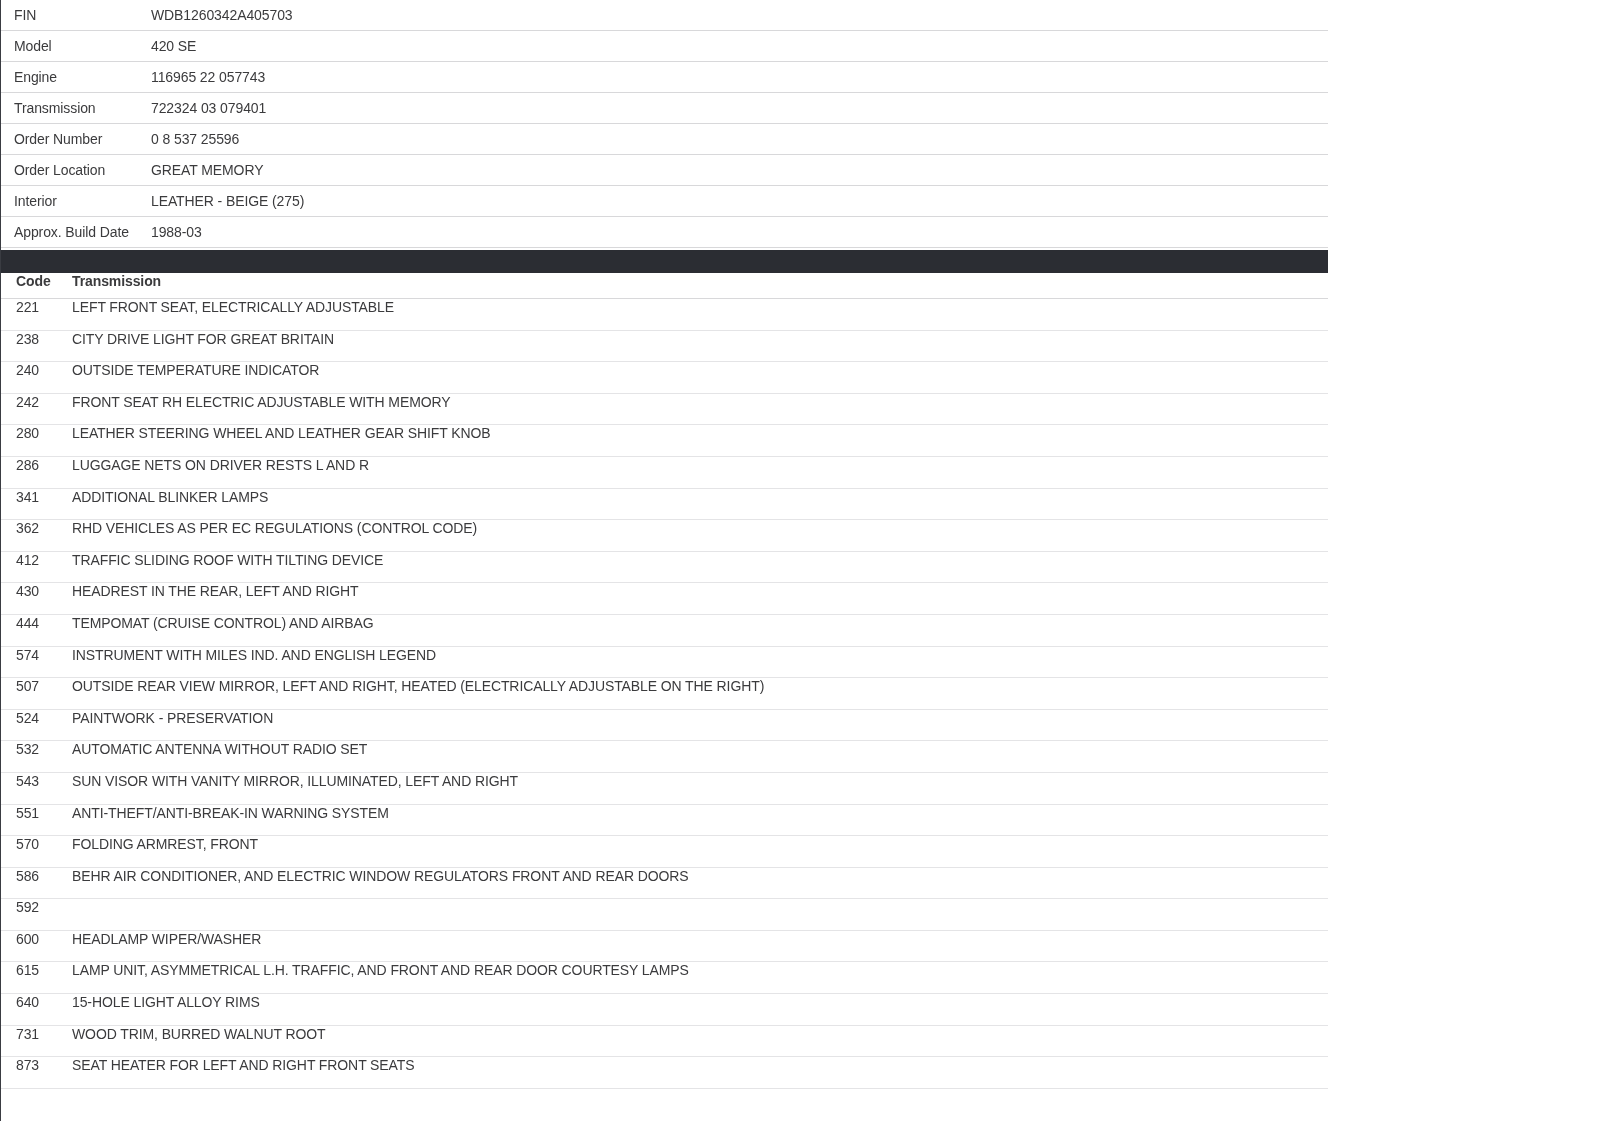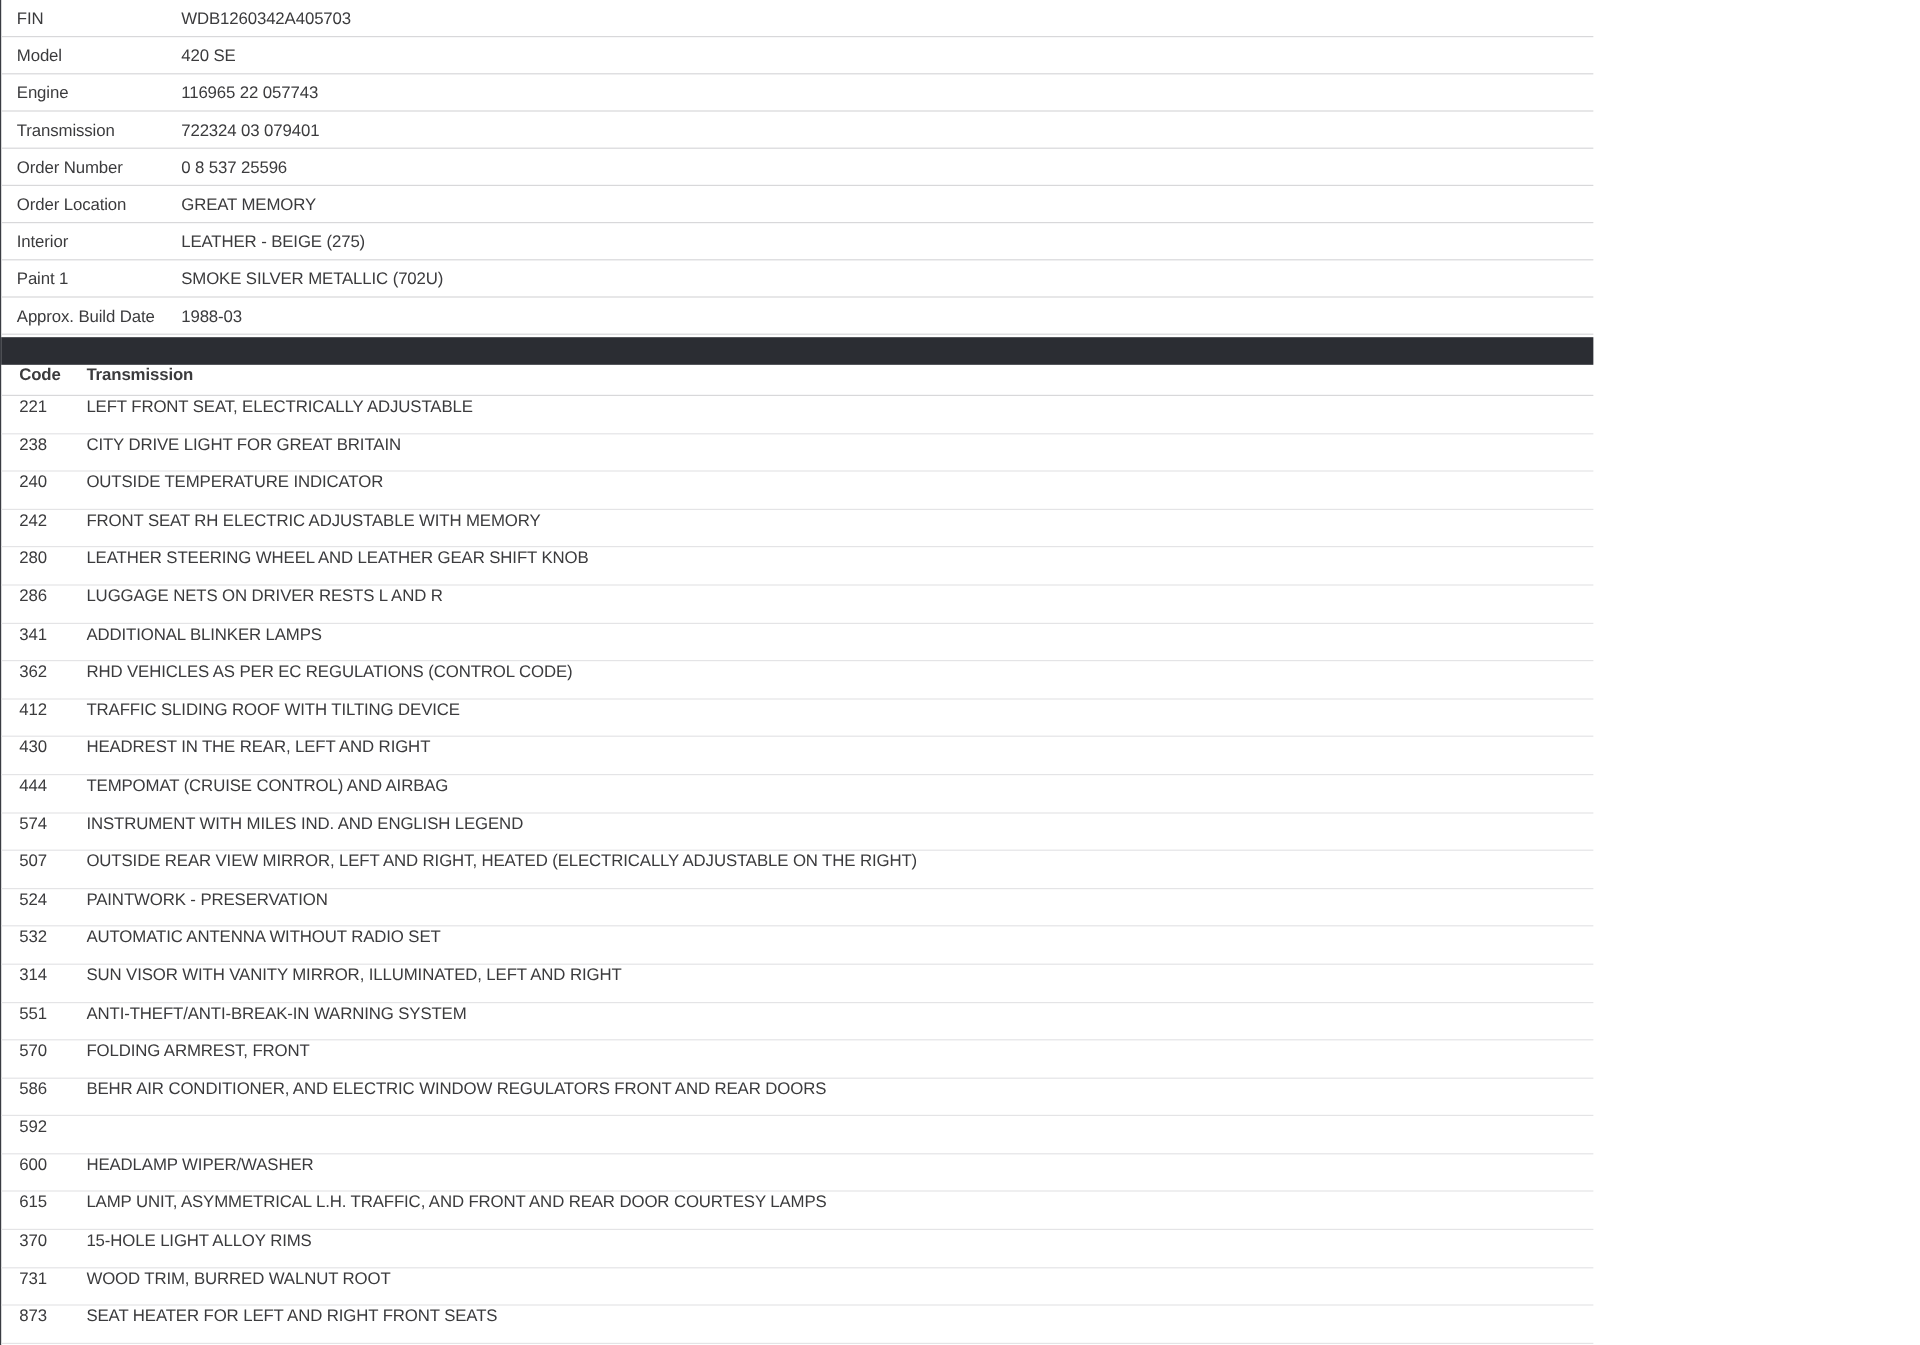--- a/index.html
+++ b/index.html
@@ -106,24 +106,20 @@
   <div class="v-row">
     <div class="label">Order Location</div>
     <div class="value">GREAT MEMORY</div>
   </div>
 
   <div class="v-row">
     <div class="label">Interior</div>
     <div class="value">LEATHER - BEIGE (275)</div>
   </div>
 
-  <div class="v-row">
-    <div class="label">Paint 1</div>
-    <div class="value">SMOKE SILVER METALLIC (702U)</div>
-  </div>
 
   <div class="v-row">
     <div class="label">Approx. Build Date</div>
     <div class="value">1988-03</div>
   </div>
 </section>
 
   <div class="divider-bar"></div>
 
   <section class="options-table">
@@ -201,21 +197,21 @@
     <div class="code">524</div>
     <div class="desc">PAINTWORK - PRESERVATION</div>
   </div>
 
   <div class="code-row">
     <div class="code">532</div>
     <div class="desc">AUTOMATIC ANTENNA WITHOUT RADIO SET</div>
   </div>
 
   <div class="code-row">
-    <div class="code">314</div>
+    <div class="code">543</div>
     <div class="desc">SUN VISOR WITH VANITY MIRROR, ILLUMINATED, LEFT AND RIGHT</div>
   </div>
 
   <div class="code-row">
     <div class="code">551</div>
     <div class="desc">ANTI-THEFT/ANTI-BREAK-IN WARNING SYSTEM</div>
   </div>
 
   <div class="code-row">
     <div class="code">570</div>
@@ -235,21 +231,21 @@
     <div class="code">600</div>
     <div class="desc">HEADLAMP WIPER/WASHER</div>
   </div>
 
   <div class="code-row">
     <div class="code">615</div>
     <div class="desc">LAMP UNIT, ASYMMETRICAL L.H. TRAFFIC, AND FRONT AND REAR DOOR COURTESY LAMPS</div>
   </div>
 
   <div class="code-row">
-    <div class="code">370</div>
+    <div class="code">640</div>
     <div class="desc">15-HOLE LIGHT ALLOY RIMS</div>
   </div>
 
   <div class="code-row">
     <div class="code">731</div>
     <div class="desc">WOOD TRIM, BURRED WALNUT ROOT</div>
   </div>
 
   <div class="code-row">
     <div class="code">873</div>

